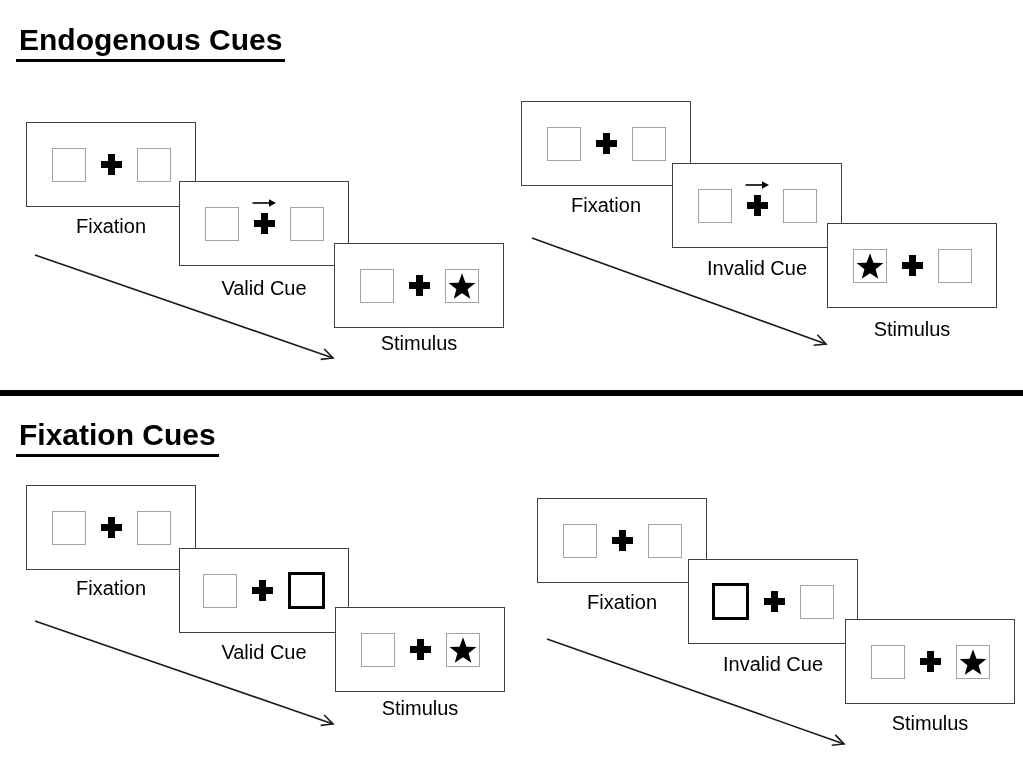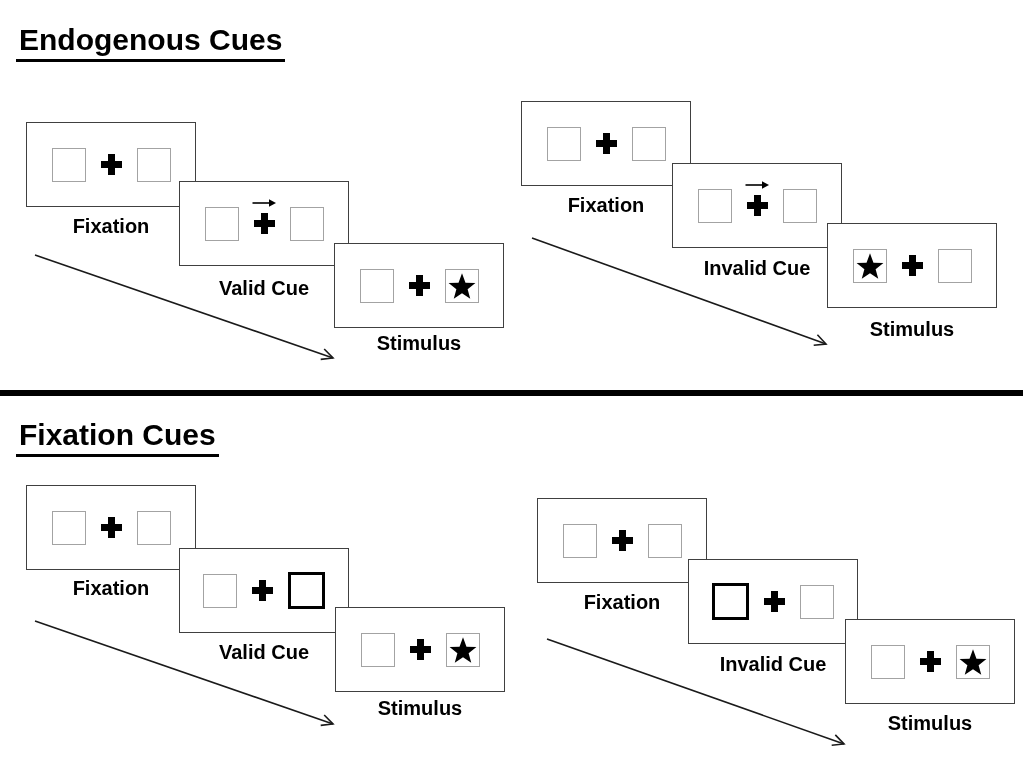--- a/index.html
+++ b/index.html
@@ -10,21 +10,21 @@
   .title-text{display:inline-block;border-bottom:3px solid #000;padding:0 3px 1px;}
   .divider{position:absolute;left:0;top:390px;width:100%;height:6px;background:#000;}
   .panel{position:absolute;width:170px;height:85px;background:#fff;
          border:1.5px solid #404040;box-sizing:border-box;
          display:flex;align-items:center;justify-content:center;gap:15px;}
   .sq{width:34px;height:34px;border:1.5px solid #a3a3a3;box-sizing:border-box;
       background:#fff;display:flex;align-items:center;justify-content:center;flex:0 0 auto;}
   .sq.thick{width:37px;height:37px;border:3px solid #000;}
   .plus-wrap{position:relative;width:21px;height:21px;display:flex;flex:0 0 auto;}
   .cue-arrow{position:absolute;left:-2px;top:-15px;}
-  .plabel{position:absolute;width:170px;text-align:center;font-weight:bold;
+  .plabel{position:absolute;width:170px;text-align:center;font-weight:normal;
           font-size:20px;line-height:24px;}
   .arrow-svg{position:absolute;}
 </style>
 </head>
 <body>
 
 <div class="canvas">
 
   <div class="title" style="top:22px">
     <span class="title-text">Endogenous Cues</span>

